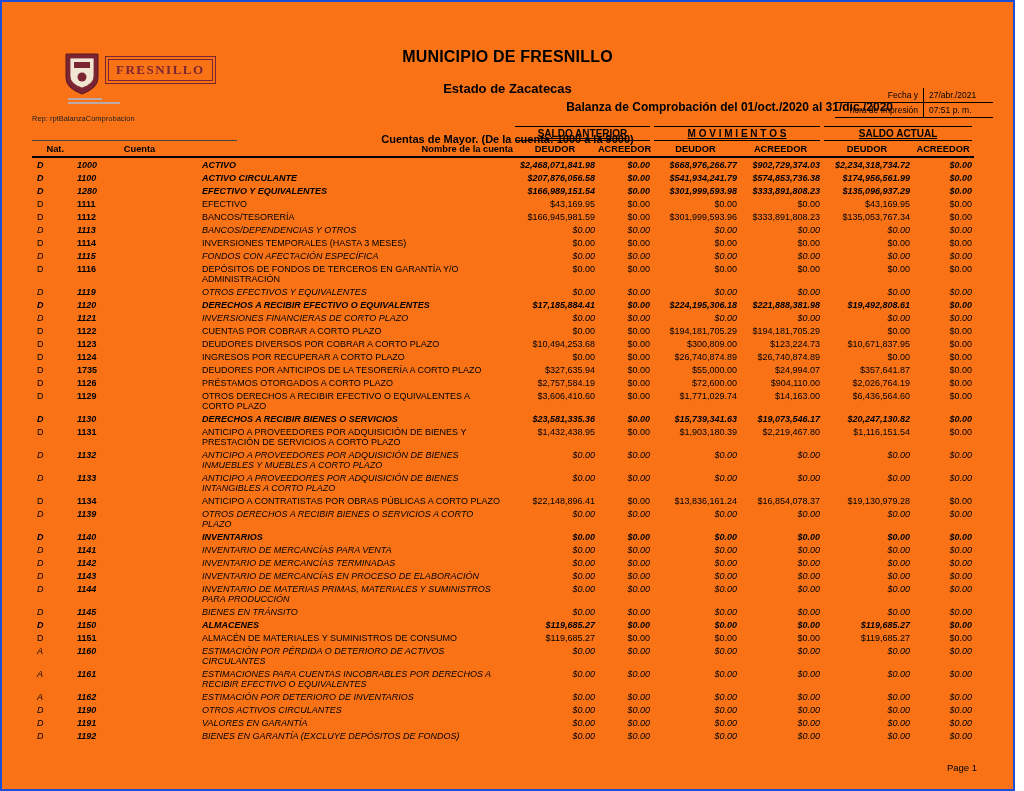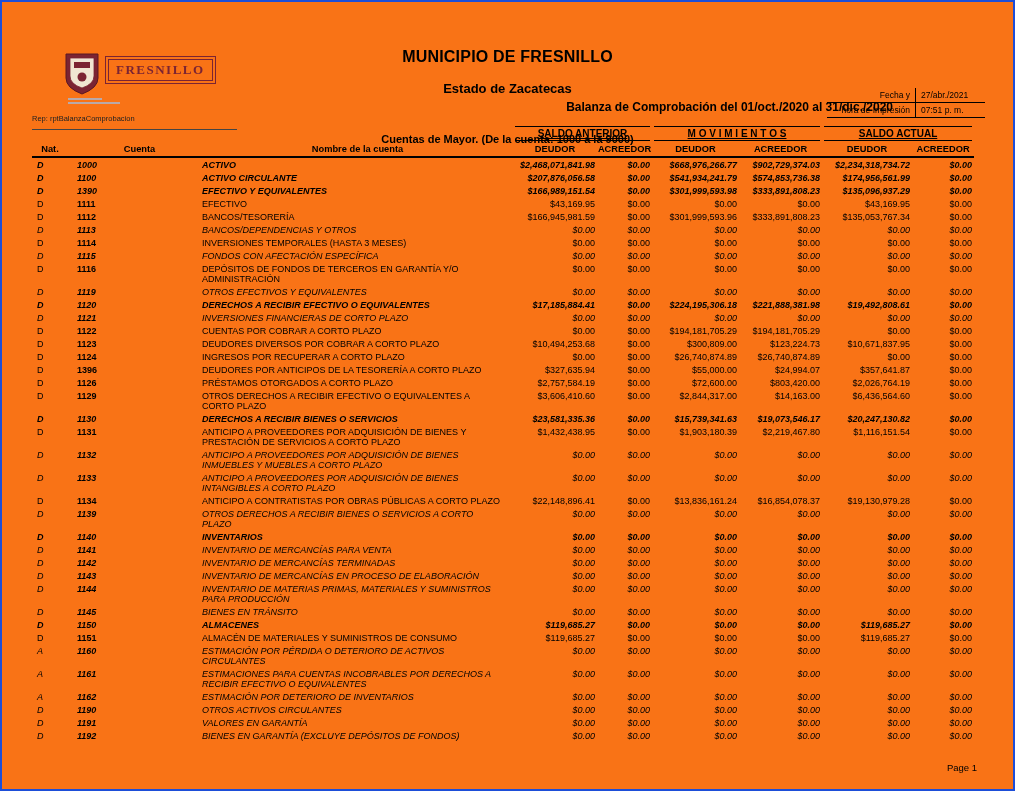--- a/index.html
+++ b/index.html
@@ -16,38 +16,38 @@
   .logo-caption .bar { height:2px; background:#b9a9a9; margin-top:2px; }
 
   
   .header-title { position:absolute; top:46px; left:120px; right:120px; text-align:center; }
   .h-muni   { font-size:16px; font-weight:bold; letter-spacing:0.2px; }
   .h-state  { font-size:13px; font-weight:bold; margin-top:15px; }
   .h-report { font-size:12px; font-weight:bold; margin-top:4px;text-align:right; }
   .h-sub    { font-size:11px; font-weight:bold; margin-top:19px; }
 
   
-  .print-info { position:absolute; top:86px; right:28px; display:grid; grid-template-columns:88px 70px; font-size:8.5px; }
+  .print-info { position:absolute; top:86px; right:20px; display:grid; grid-template-columns:88px 70px; font-size:8.5px; }
   .pi-label { text-align:right; padding:2px 5px 2px 2px; border-bottom:1px solid #000; }
   .pi-value { text-align:left; padding:2px 2px 2px 5px; border-left:1px solid #000; border-bottom:1px solid #000; }
 
   
   .report-id { position:absolute; top:112px; left:30px; font-size:7.5px; color:#222;
-               border-bottom:1px solid #444; width:205px; padding-bottom:6px; }
+               border-bottom:1px solid #444; width:205px; padding-bottom:17px; }
 
   
   .balance-table { position:absolute; top:124px; left:30px; width:942px; border-collapse:collapse; table-layout:fixed; }
   .balance-table th, .balance-table td { font-size:9px; vertical-align:top; }
   .grp-row th { padding:0; }
   .grp { border-top:1px solid #000; border-bottom:1px solid #000; margin:0 2px;
          font-weight:bold; font-size:10px; text-align:center; padding:1px 0;text-decoration:underline; }
   .col-hdr th { border-bottom:2px solid #000; font-size:9.3px; font-weight:bold; padding:3px 0 2px; }
-  .col-hdr .h-nat { text-align:center; padding-left:4px; }
+  .col-hdr .h-nat { text-align:right; padding-left:4px; }
   .col-hdr .h-cta { text-align:center; padding-left:13px; }
-  .col-hdr .h-nom { text-align:center; }
+  .col-hdr .h-nom { text-align:right; }
   .col-hdr .h-amt { text-align:center; }
   tbody td { padding:1.5px 0 1.5px; line-height:10px; }
   tbody .c-nat { padding-left:5px; }
   tbody .c-cta { padding-left:13px; font-weight:bold; }
   tbody .c-nom { padding-right:12px; }
   tbody .c-amt { text-align:right; padding-right:2px; white-space:nowrap; }
   tr.bold   { font-weight:bold; font-style:italic; }
   tr.italic { font-style:italic; }
 
   .footer { position:absolute; right:36px; bottom:16px; font-size:9.5px; }
@@ -144,21 +144,21 @@
           <td class="c-nom">ACTIVO CIRCULANTE</td>
           <td class="c-amt">$207,876,056.58</td>
           <td class="c-amt">$0.00</td>
           <td class="c-amt">$541,934,241.79</td>
           <td class="c-amt">$574,853,736.38</td>
           <td class="c-amt">$174,956,561.99</td>
           <td class="c-amt">$0.00</td>
         </tr>
         <tr class="bold">
           <td class="c-nat">D</td>
-          <td class="c-cta">1390</td>
+          <td class="c-cta">1280</td>
           <td class="c-nom">EFECTIVO Y EQUIVALENTES</td>
           <td class="c-amt">$166,989,151.54</td>
           <td class="c-amt">$0.00</td>
           <td class="c-amt">$301,999,593.98</td>
           <td class="c-amt">$333,891,808.23</td>
           <td class="c-amt">$135,096,937.29</td>
           <td class="c-amt">$0.00</td>
         </tr>
         <tr class="regular">
           <td class="c-nat">D</td>
@@ -287,47 +287,47 @@
           <td class="c-nom">INGRESOS POR RECUPERAR A CORTO PLAZO</td>
           <td class="c-amt">$0.00</td>
           <td class="c-amt">$0.00</td>
           <td class="c-amt">$26,740,874.89</td>
           <td class="c-amt">$26,740,874.89</td>
           <td class="c-amt">$0.00</td>
           <td class="c-amt">$0.00</td>
         </tr>
         <tr class="regular">
           <td class="c-nat">D</td>
-          <td class="c-cta">1396</td>
+          <td class="c-cta">1735</td>
           <td class="c-nom">DEUDORES POR ANTICIPOS DE LA TESORERÍA A CORTO PLAZO</td>
           <td class="c-amt">$327,635.94</td>
           <td class="c-amt">$0.00</td>
           <td class="c-amt">$55,000.00</td>
           <td class="c-amt">$24,994.07</td>
           <td class="c-amt">$357,641.87</td>
           <td class="c-amt">$0.00</td>
         </tr>
         <tr class="regular">
           <td class="c-nat">D</td>
           <td class="c-cta">1126</td>
           <td class="c-nom">PRÉSTAMOS OTORGADOS A CORTO PLAZO</td>
           <td class="c-amt">$2,757,584.19</td>
           <td class="c-amt">$0.00</td>
           <td class="c-amt">$72,600.00</td>
-          <td class="c-amt">$803,420.00</td>
+          <td class="c-amt">$904,110.00</td>
           <td class="c-amt">$2,026,764.19</td>
           <td class="c-amt">$0.00</td>
         </tr>
         <tr class="regular">
           <td class="c-nat">D</td>
           <td class="c-cta">1129</td>
           <td class="c-nom">OTROS DERECHOS A RECIBIR EFECTIVO O EQUIVALENTES A CORTO PLAZO</td>
           <td class="c-amt">$3,606,410.60</td>
           <td class="c-amt">$0.00</td>
-          <td class="c-amt">$2,844,317.00</td>
+          <td class="c-amt">$1,771,029.74</td>
           <td class="c-amt">$14,163.00</td>
           <td class="c-amt">$6,436,564.60</td>
           <td class="c-amt">$0.00</td>
         </tr>
         <tr class="bold">
           <td class="c-nat">D</td>
           <td class="c-cta">1130</td>
           <td class="c-nom">DERECHOS A RECIBIR BIENES O SERVICIOS</td>
           <td class="c-amt">$23,581,335.36</td>
           <td class="c-amt">$0.00</td>

